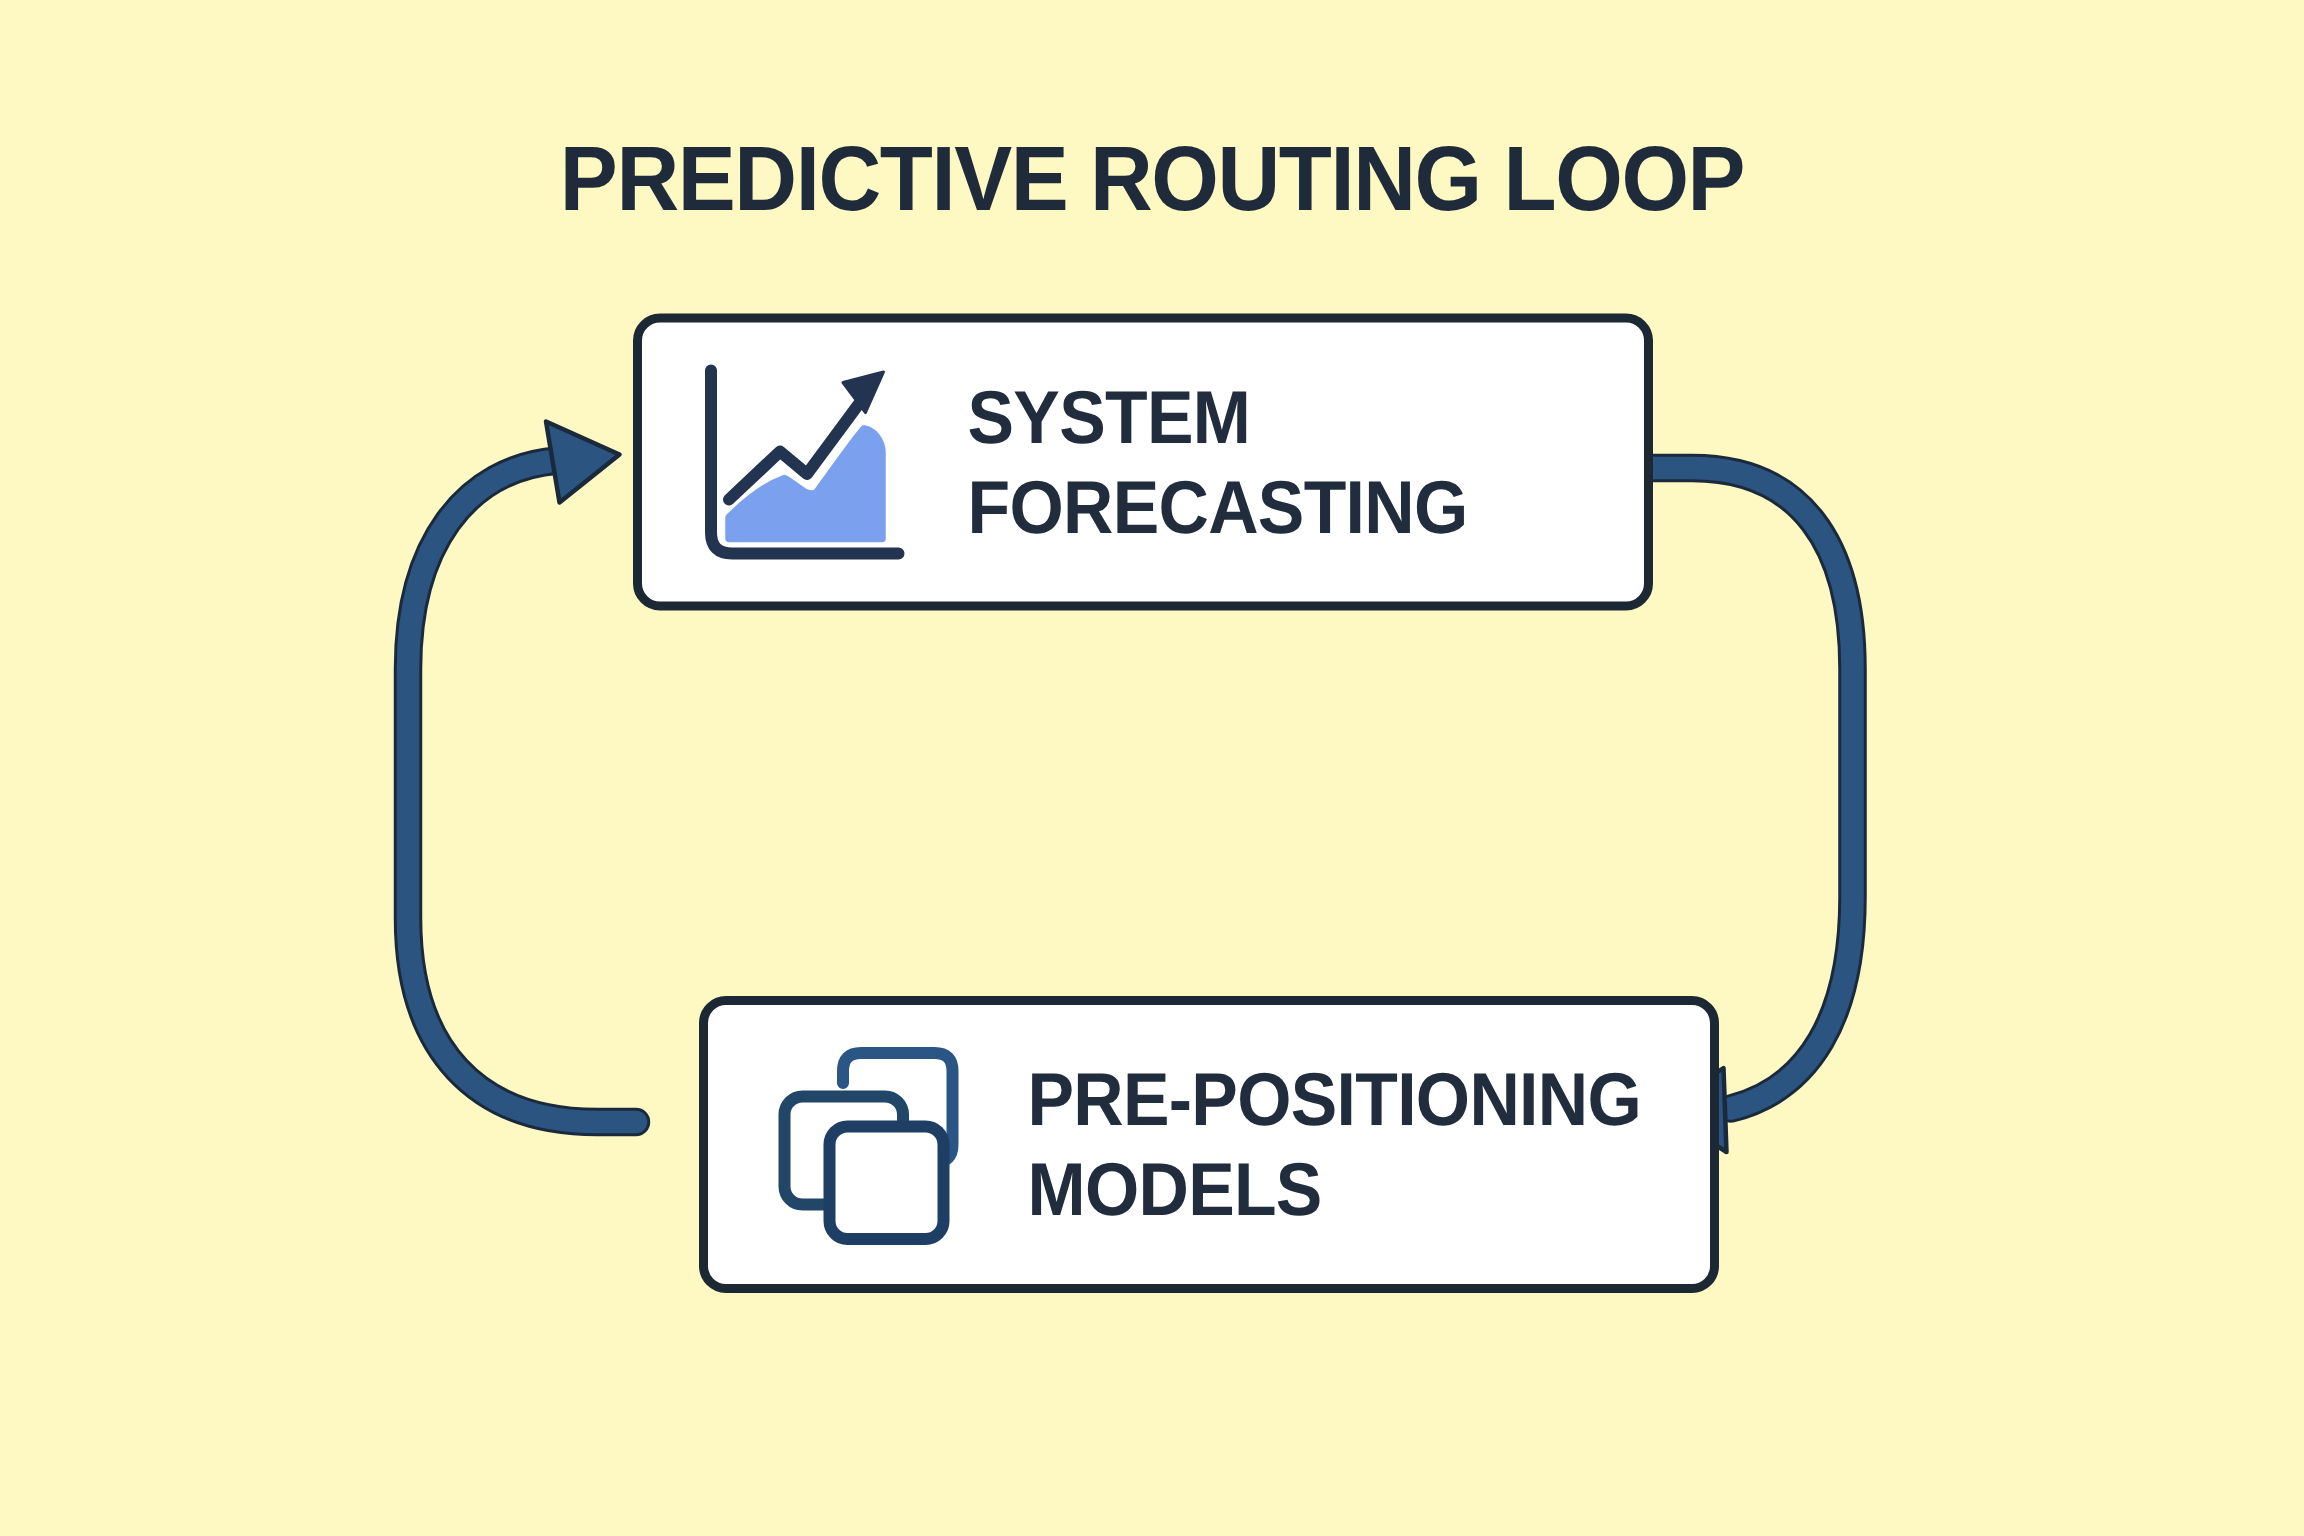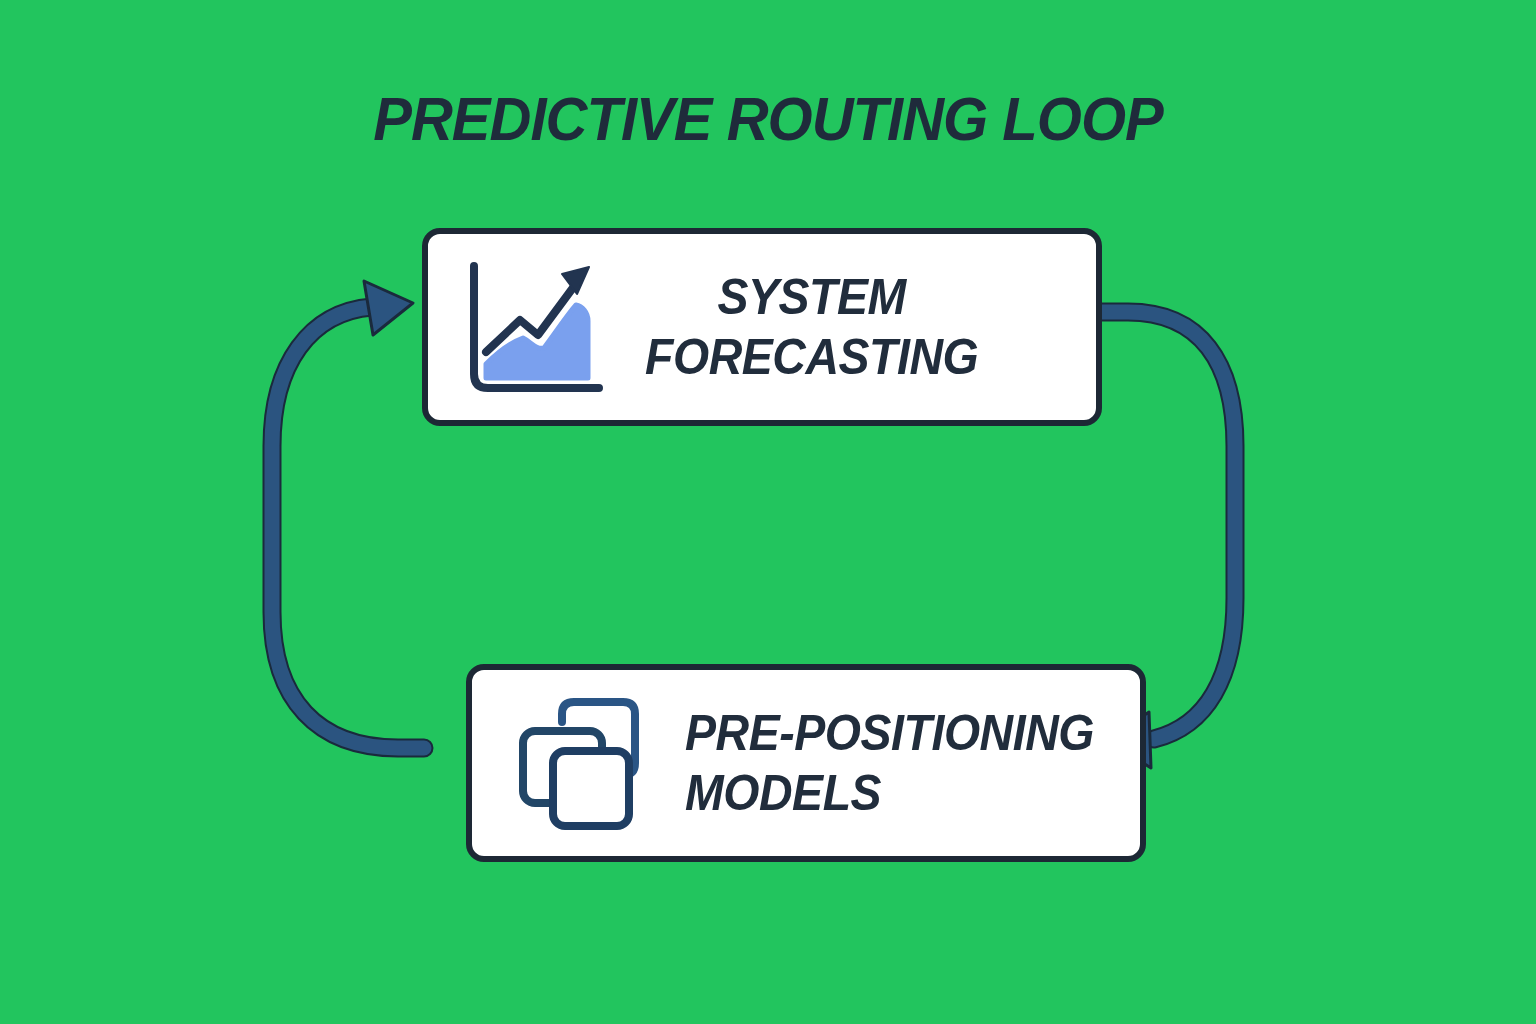--- a/index.html
+++ b/index.html
@@ -6,22 +6,21 @@
   html, body { width: 1536px; height: 1024px; }
   body {
     background: #fcfbf7;
     font-family: "Liberation Sans", sans-serif;
     overflow: hidden;
   }
   .canvas {
     position: relative;
     width: 1536px;
     height: 1024px;
-    background: #22c55e;
-    font-style: italic;
+    background: #fef9c3;
   }
   .diagram-title {
     position: absolute;
     top: 84px;
     left: 0;
     width: 100%;
     text-align: center;
     font-size: 61px;
     font-weight: bold;
     color: #1f2b3b;
@@ -39,21 +38,21 @@
     left: 422px;
     width: 680px;
     height: 198px;
     background: #ffffff;
     border: 6px solid #1d2835;
     border-radius: 18px;
     display: flex;
     align-items: center;
     z-index: 2;
   }
-  .node-top { top: 228px; text-align: center; }
+  .node-top { top: 209px; }
   .node-bottom { top: 664px; margin-left: 44px; }
   .node-icon {
     flex: 0 0 auto;
     margin-left: 40px;
     overflow: visible;
   }
   .node-label {
     margin-left: 42px;
     font-size: 50px;
     font-weight: bold;

